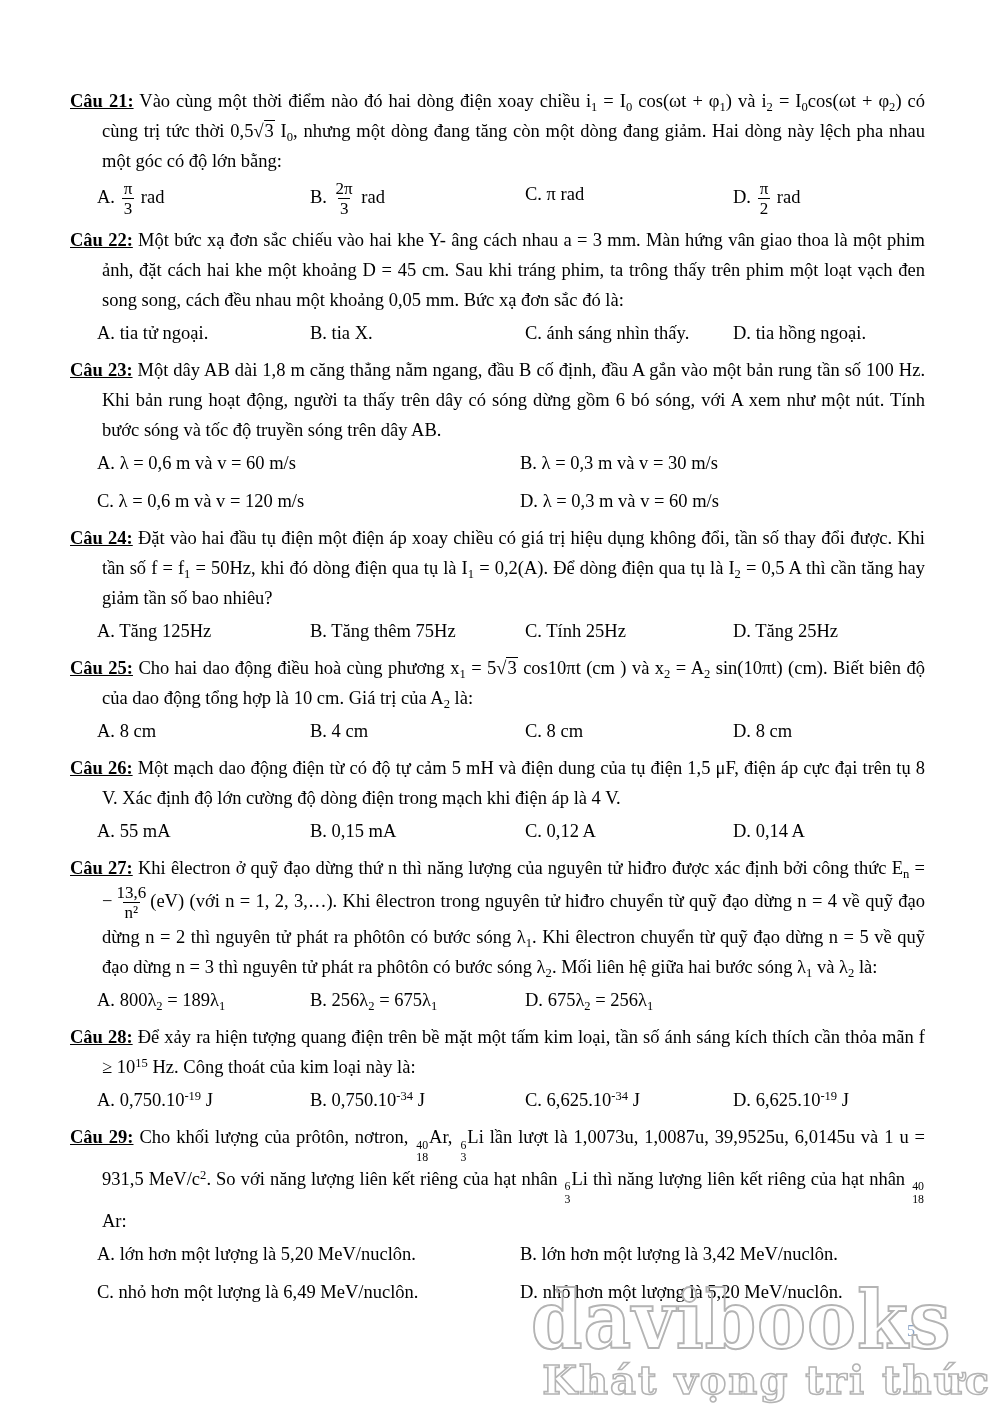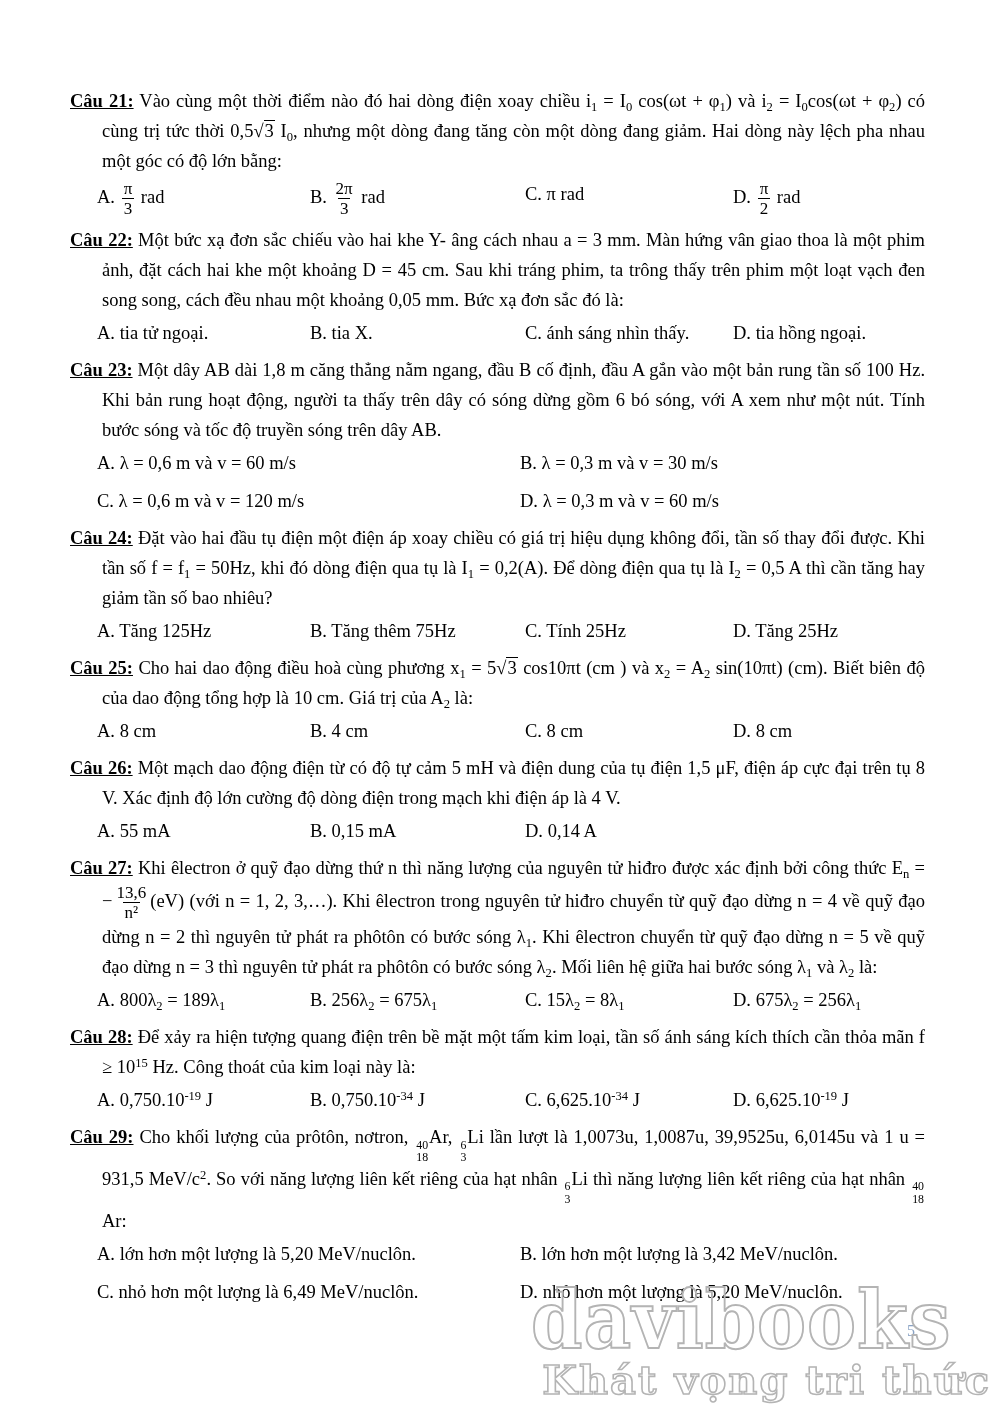--- a/index.html
+++ b/index.html
@@ -103,34 +103,34 @@
             <div class="option"><span class="opt-label">D.</span> <span class="opt-text">8 cm</span></div>
           </div>
         </div>
   </div>
       <div class="question">
     <p class="qbody"><span class="qlabel">Câu 26:</span> <span class="qtext">Một mạch dao động điện từ có độ tự cảm 5 mH và điện dung của tụ điện 1,5 μF, điện áp cực đại trên tụ 8 V. Xác định độ lớn cường độ dòng điện trong mạch khi điện áp là 4 V.</span></p>
     <div>
           <div class="options cols4">
             <div class="option"><span class="opt-label">A.</span> <span class="opt-text">55 mA</span></div>
             <div class="option"><span class="opt-label">B.</span> <span class="opt-text">0,15 mA</span></div>
+            <div class="option"><span class="opt-label">C.</span> <span class="opt-text">0,12 A</span></div>
             <div class="option"><span class="opt-label">D.</span> <span class="opt-text">0,14 A</span></div>
           </div>
         </div>
   </div>
       <div class="question">
     <p class="qbody"><span class="qlabel">Câu 27:</span> <span class="qtext">Khi êlectron ở quỹ đạo dừng thứ n thì năng lượng của nguyên tử hiđro được xác định bởi công thức E<sub>n</sub> = −<span class="frac">
               <span class="num">13,6</span>
               <span class="den">n²</span>
             </span>(eV) (với n = 1, 2, 3,…). Khi êlectron trong nguyên tử hiđro chuyển từ quỹ đạo dừng n = 4 về quỹ đạo dừng n = 2 thì nguyên tử phát ra phôtôn có bước sóng λ<sub>1</sub>. Khi êlectron chuyển từ quỹ đạo dừng n = 5 về quỹ đạo dừng n = 3 thì nguyên tử phát ra phôtôn có bước sóng λ<sub>2</sub>. Mối liên hệ giữa hai bước sóng λ<sub>1</sub> và λ<sub>2</sub> là:</span></p>
     <div>
           <div class="options cols4">
             <div class="option"><span class="opt-label">A.</span> <span class="opt-text">800λ<sub>2</sub> = 189λ<sub>1</sub></span></div>
             <div class="option"><span class="opt-label">B.</span> <span class="opt-text">256λ<sub>2</sub> = 675λ<sub>1</sub></span></div>
-            <div class="option"><span class="opt-label">C.</span> <span class="opt-text">15λ<sub>2</sub> = 8λ<sub>1</sub></span></div>
             <div class="option"><span class="opt-label">D.</span> <span class="opt-text">675λ<sub>2</sub> = 256λ<sub>1</sub></span></div>
           </div>
         </div>
   </div>
       <div class="question">
     <p class="qbody"><span class="qlabel">Câu 28:</span> <span class="qtext">Để xảy ra hiện tượng quang điện trên bề mặt một tấm kim loại, tần số ánh sáng kích thích cần thỏa mãn f ≥ 10<sup>15</sup> Hz.  Công thoát của kim loại này là:</span></p>
     <div>
           <div class="options cols4">
             <div class="option"><span class="opt-label">A.</span> <span class="opt-text">0,750.10<sup>-19</sup> J</span></div>
             <div class="option"><span class="opt-label">B.</span> <span class="opt-text">0,750.10<sup>-34</sup> J</span></div>

